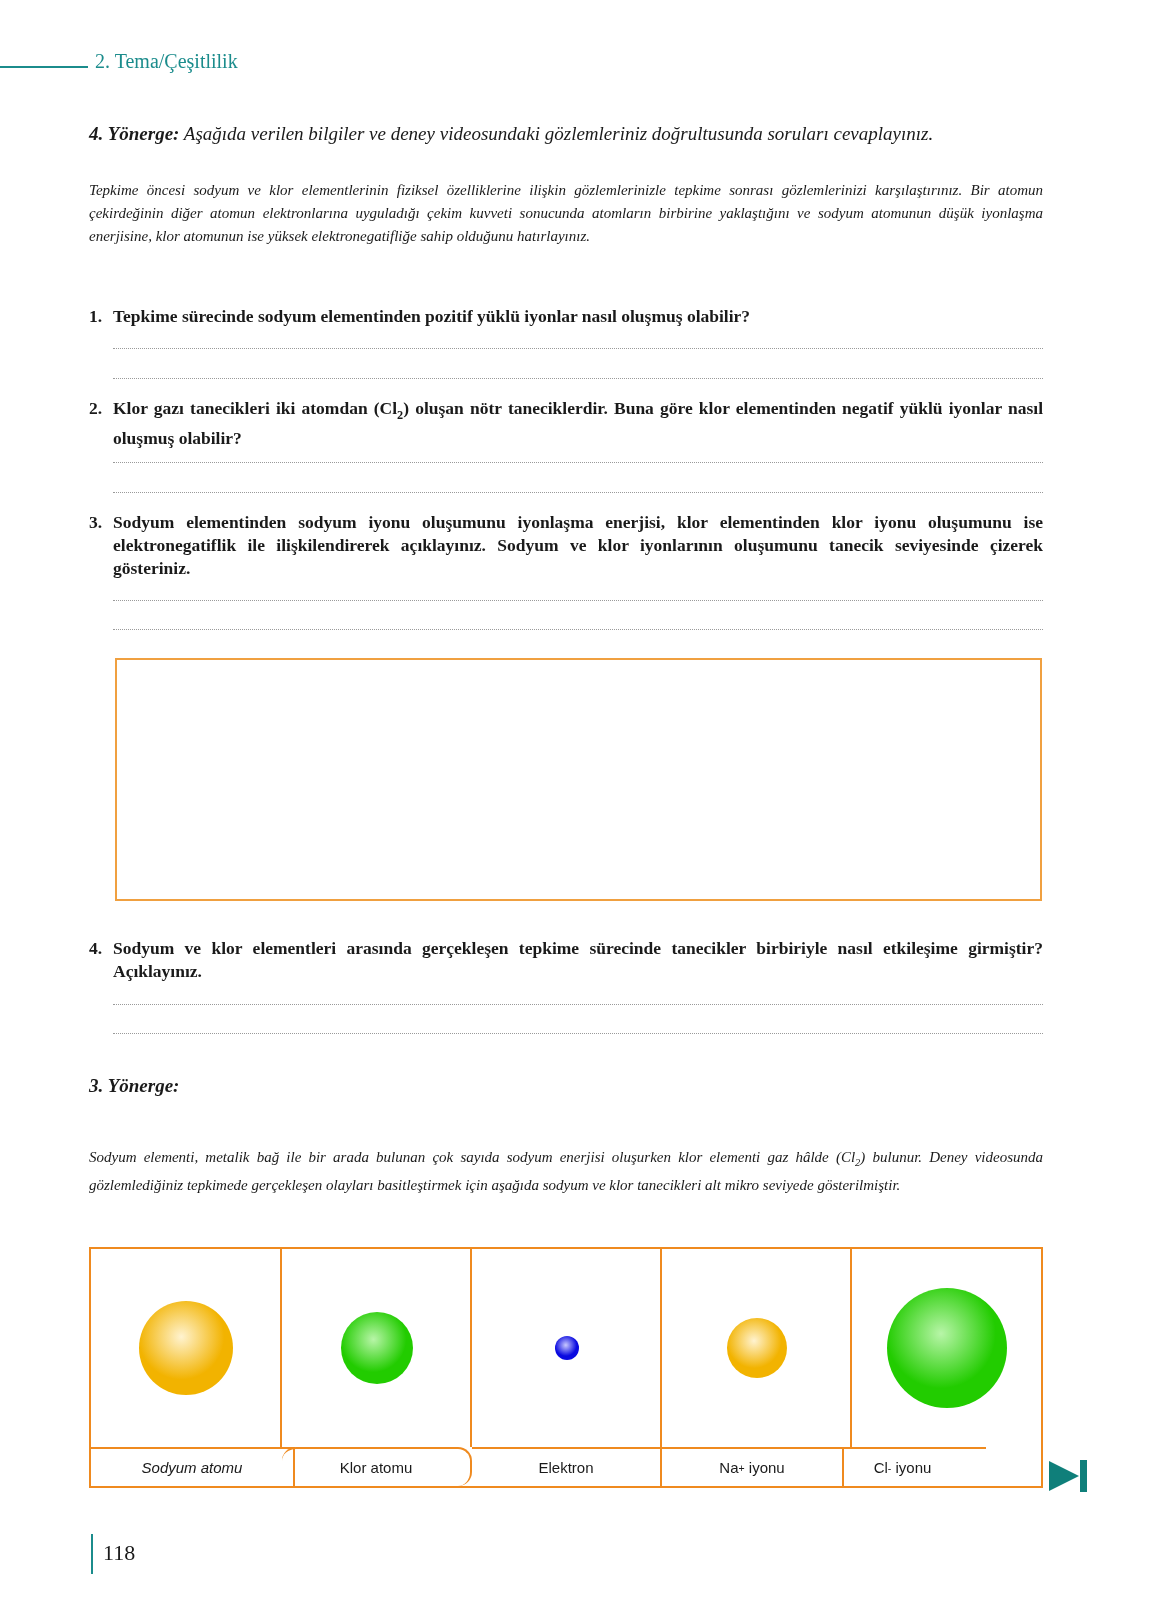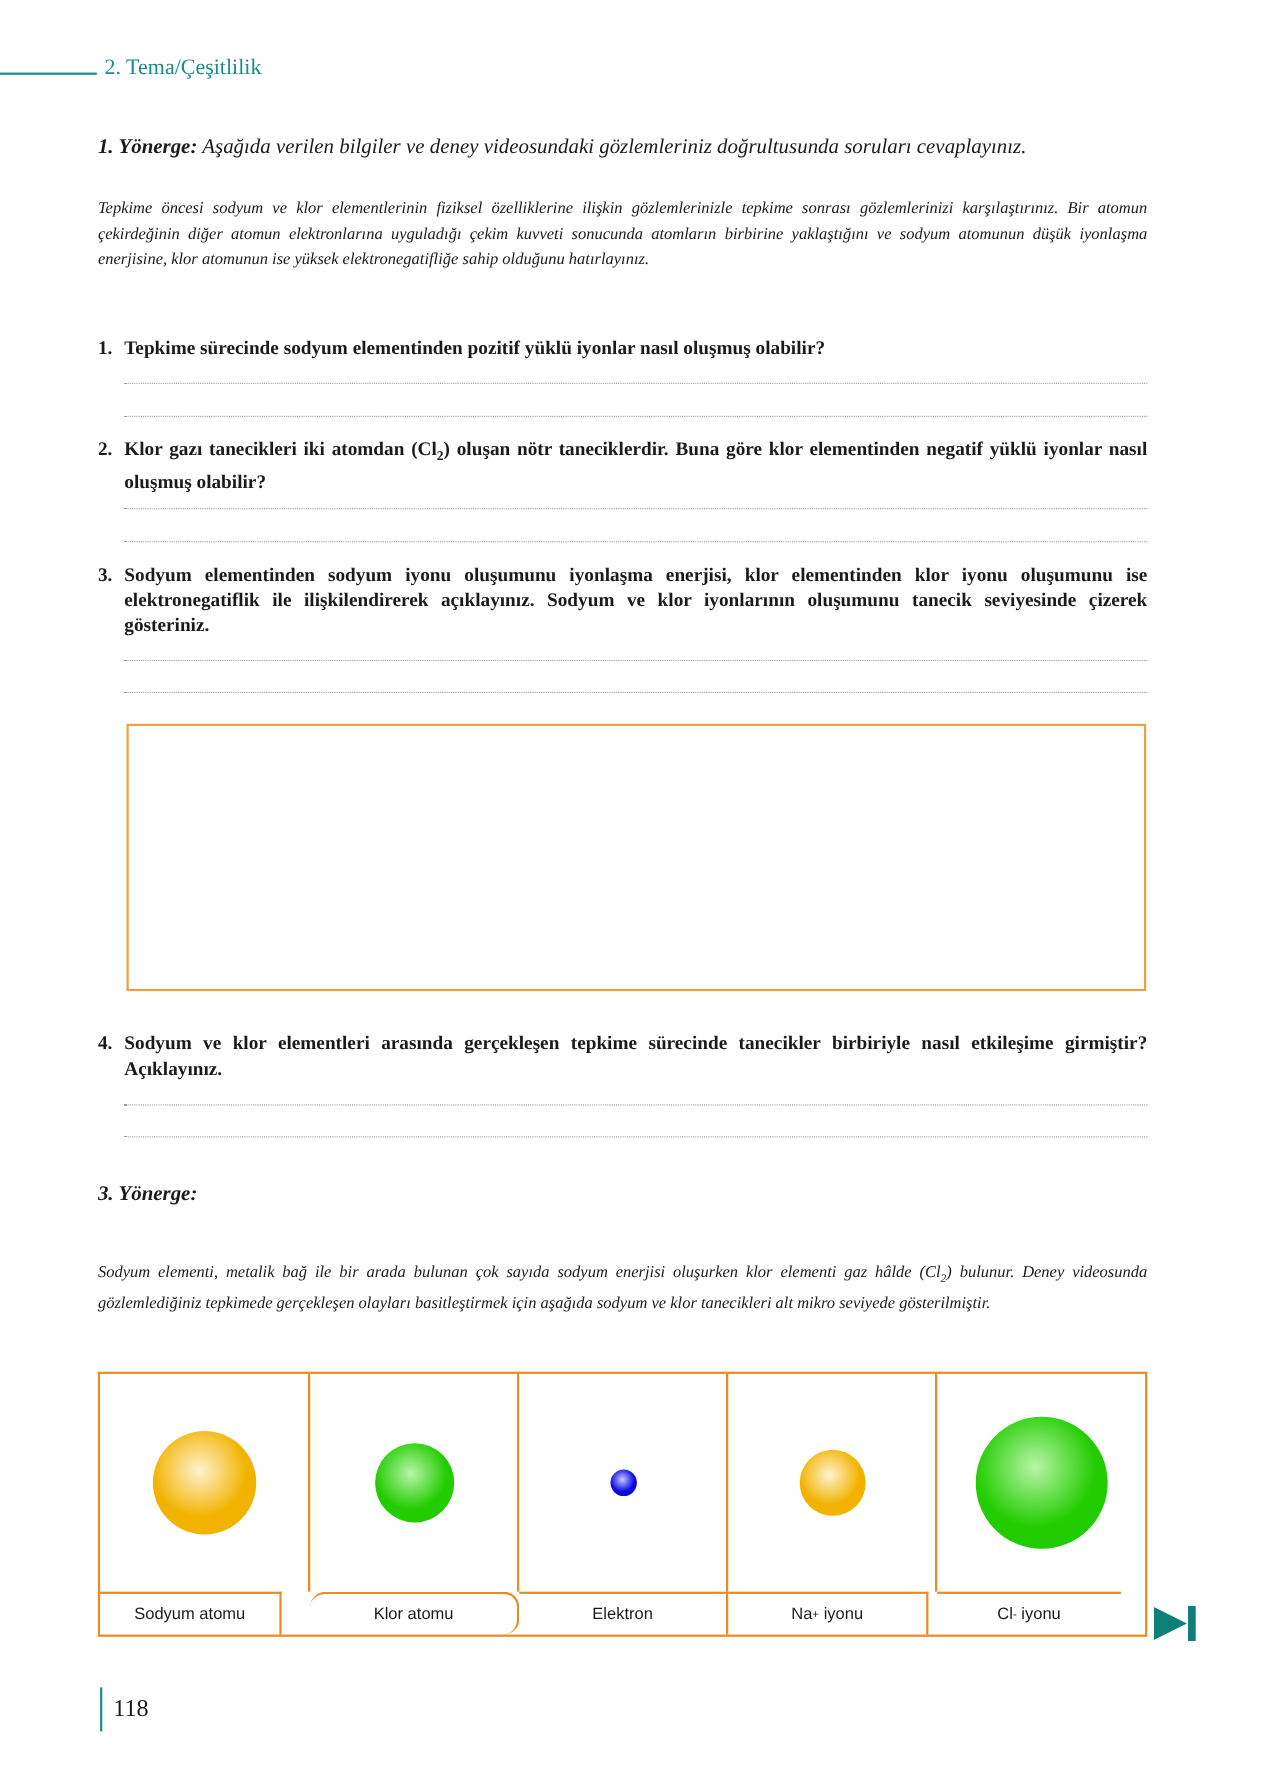--- a/index.html
+++ b/index.html
@@ -31,21 +31,21 @@
   sub { font-size:70%; }
   sup { font-size:70%; }
 </style>
 </head>
 <body>
 
 <div class="abs header-line"></div>
 <div class="abs header-title">2. Tema/Çeşitlilik</div>
 
 <div class="abs directive" style="left:89px; top:122px; width:960px;">
-  <b>1. Yönerge:</b>
+  <b>4. Yönerge:</b>
   <span>Aşağıda verilen bilgiler ve deney videosundaki gözlemleriniz doğrultusunda soruları cevaplayınız.</span>
 </div>
 
 <div class="abs para" style="top:179px;">Tepkime öncesi sodyum ve klor elementlerinin fiziksel özelliklerine ilişkin gözlemlerinizle tepkime sonrası gözlemlerinizi karşılaştırınız. Bir atomun çekirdeğinin diğer atomun elektronlarına uyguladığı çekim kuvveti sonucunda atomların birbirine yaklaştığını ve sodyum atomunun düşük iyonlaşma enerjisine, klor atomunun ise yüksek elektronegatifliğe sahip olduğunu hatırlayınız.</div>
 
 <div class="abs q" style="top:305px;">
   <span class="num">1.</span>
   <span class="txt">Tepkime sürecinde sodyum elementinden pozitif yüklü iyonlar nasıl oluşmuş olabilir?</span>
 </div>
 <div class="abs dots" style="top:348px;"></div>
@@ -90,29 +90,29 @@
   <div class="cell" style="left:381px; width:190px;">
     <div class="sphere" style="width: 24px; height: 24px; left: 83px; top: 87px; background: radial-gradient(circle at 45% 38%, rgb(200, 200, 255) 0%, rgb(10, 10, 224) 55%, rgb(10, 10, 224) 100%);"></div>
   </div>
   <div class="cell" style="left:571px; width:190px;">
     <div class="sphere" style="width: 60px; height: 60px; left: 65px; top: 69px; background: radial-gradient(circle at 45% 38%, rgb(255, 243, 208) 0%, rgb(242, 179, 0) 55%, rgb(242, 179, 0) 100%);"></div>
   </div>
   <div class="cell last" style="left:761px; width:189px;">
     <div class="sphere" style="width: 120px; height: 120px; left: 35px; top: 39px; background: radial-gradient(circle at 45% 38%, rgb(184, 245, 168) 0%, rgb(34, 204, 0) 55%, rgb(34, 204, 0) 100%);"></div>
   </div>
 
-  <div class="lab" style="left:0; width:165px;">Sodyum atomu</div>
+  <div class="lab" style="left:0; width:204px;font-style:italic;">Sodyum atomu</div>
   <div class="lab" style="left:191px; width:190px;border-radius:14px;">Klor atomu</div>
   <div class="lab" style="left:381px; width:190px;">Elektron</div>
   <div class="lab" style="left:571px; width:182px;">
     <span>Na</span>
       <sup>+</sup>
       <span style="white-space:pre;"> iyonu</span>
   </div>
-  <div class="lab last" style="left:761px; width:167px;">
+  <div class="lab last" style="left:728px; width:167px;">
     <span>Cl</span>
       <sup>-</sup>
       <span style="white-space:pre;"> iyonu</span>
   </div>
 </div>
 
 <div class="abs next-btn">
   <svg width="40" height="32" viewBox="0 0 40 32">
     <polygon points="0,1 30,16 0,31" fill="#0f7f7a"></polygon>
     <rect x="31" y="0" width="7" height="32" fill="#0f7f7a"></rect>

